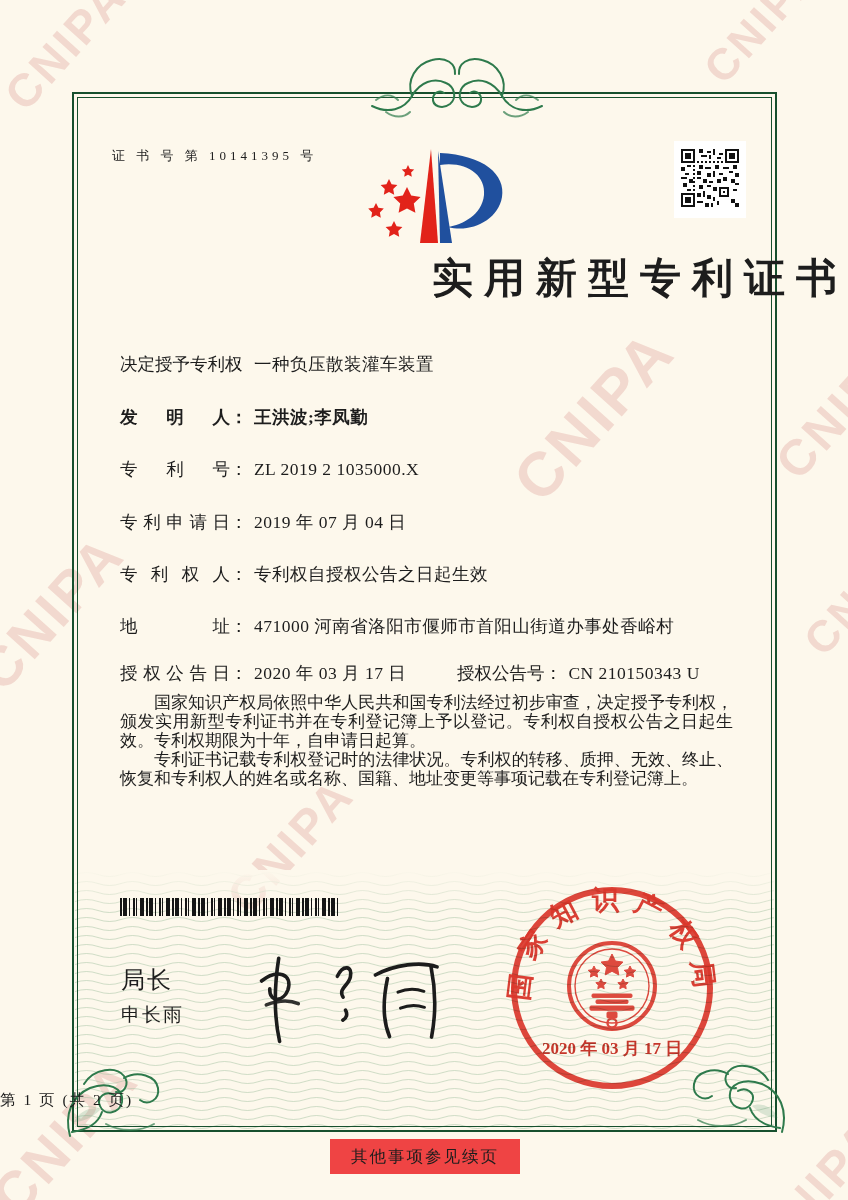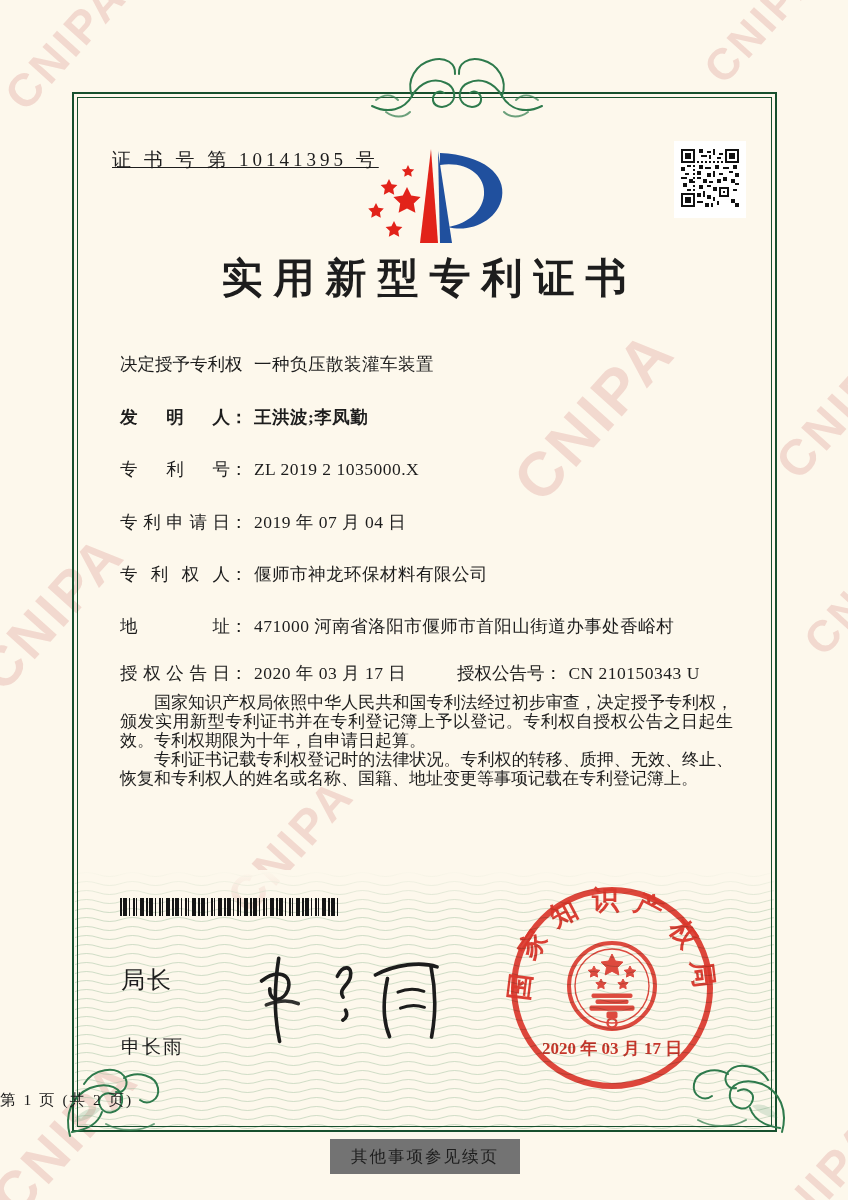--- a/index.html
+++ b/index.html
@@ -23,26 +23,26 @@
   }
   .frame-inner{
     position:absolute; left:3px; top:3px; right:3px; bottom:3px;
     border:1px solid #17502e;
   }
   
   .waveband{ position:absolute; left:75px; top:870px; width:699px; height:260px; }
   .wavefade{ position:absolute; left:75px; top:870px; width:699px; height:42px;
     background:linear-gradient(#fdf8ec, rgba(253,248,236,0)); }
   
-  .certno{ position:absolute; left:112px; top:147px; font-size:19px; letter-spacing:4px;text-decoration:underline; }
+  .certno{ position:absolute; left:112px; top:147px; font-size:13px; letter-spacing:4px; }
   .logo{ position:absolute; left:334px; top:139px; }
   .qrpatch{ position:absolute; left:674px; top:141px; width:72px; height:77px; background:#ffffff; }
   .qr{ position:absolute; left:681px; top:149px; }
   .title{
-    position:absolute; left:0; top:251px; width:848px; text-align:center;
+    position:absolute; left:0; top:251px; width:848px; text-align:right;
     font-size:41px; font-weight:700; letter-spacing:11px; text-indent:11px;
   }
   
   .fields{ position:absolute; left:120px; top:345px; width:616px; font-size:17.5px; }
   .frow{ position:absolute; left:0; white-space:nowrap; }
   .flabel{ display:inline-block; width:110px; text-align:justify; text-align-last:justify; }
   .fcolon{ display:inline-block; margin:0 2px 0 0; }
   .fvalue{ letter-spacing:0.5px; }
   .frow2{ position:absolute; left:337px; top:0; white-space:nowrap; }
   
@@ -57,30 +57,30 @@
     background:repeating-linear-gradient(90deg,
       #151515 0 2px, transparent 2px 3px,
       #151515 3px 7px, transparent 7px 9px,
       #151515 9px 10px, transparent 10px 13px,
       #151515 13px 15px, transparent 15px 16px,
       #151515 16px 17px, transparent 17px 20px,
       #151515 20px 24px, transparent 24px 26px);
   }
   
   .sig-title{ position:absolute; left:121px; top:964px; font-size:24px; letter-spacing:2px; }
-  .sig-name{ position:absolute; left:121px; top:1002px; font-size:19px; letter-spacing:2px;margin-top:32px; }
+  .sig-name{ position:absolute; left:121px; top:1002px; font-size:19px; letter-spacing:2px; }
   .sig-hand{ position:absolute; left:242px; top:942px; transform:rotate(-2deg); }
   
   .stamp{ position:absolute; left:506px; top:882px; mix-blend-mode:multiply; opacity:0.93; }
   
   .pageinfo{ position:absolute; left:0; top:1090px; width:848px; text-align:left;
     font-size:15.5px; letter-spacing:2px; }
   .notebox{
     position:absolute; left:330px; top:1139px; width:190px; height:35px;
-    background:#737373; display:flex; align-items:center; justify-content:center;
+    background:#ef4444; display:flex; align-items:center; justify-content:center;
     font-size:16.5px; letter-spacing:2px;
   }
   
   .orn{ position:absolute; }
   .orn-br{ transform:scaleX(-1); }
 </style>
 </head>
 <body>
 
 <div class="page">
@@ -190,21 +190,21 @@
     <div class="frow" style="top:112px;">
       <span class="flabel">专利号</span><span class="fcolon">：</span>
       <span class="fvalue">ZL 2019 2 1035000.X</span>
     </div>
     <div class="frow" style="top:165px;">
       <span class="flabel">专利申请日</span><span class="fcolon">：</span>
       <span class="fvalue">2019 年 07 月 04 日</span>
     </div>
     <div class="frow" style="top:217px;">
       <span class="flabel">专利权人</span><span class="fcolon">：</span>
-      <span class="fvalue">偃师市神龙环保材料有限公司</span>
+      <span class="fvalue">专利权自授权公告之日起生效</span>
     </div>
     <div class="frow" style="top:269px;">
       <span class="flabel">地址</span><span class="fcolon">：</span>
       <span class="fvalue">471000 河南省洛阳市偃师市首阳山街道办事处香峪村</span>
     </div>
     <div class="frow" style="top:316px; width:616px;">
       <span class="flabel">授权公告日</span><span class="fcolon">：</span>
       <span class="fvalue">2020 年 03 月 17 日</span>
       <span class="frow2">
         <span>授权公告号</span><span class="fcolon">：</span>

